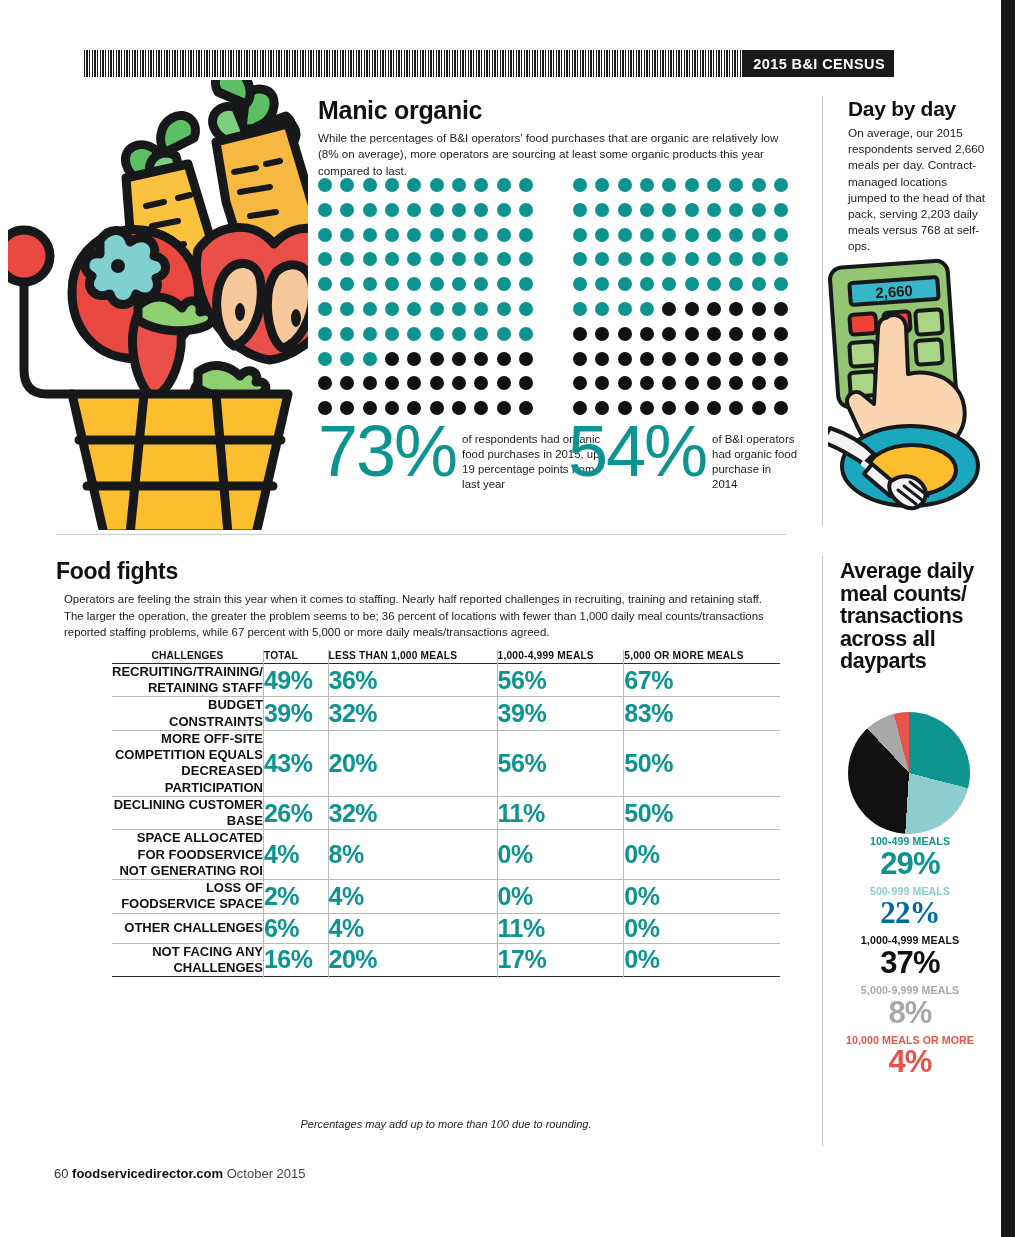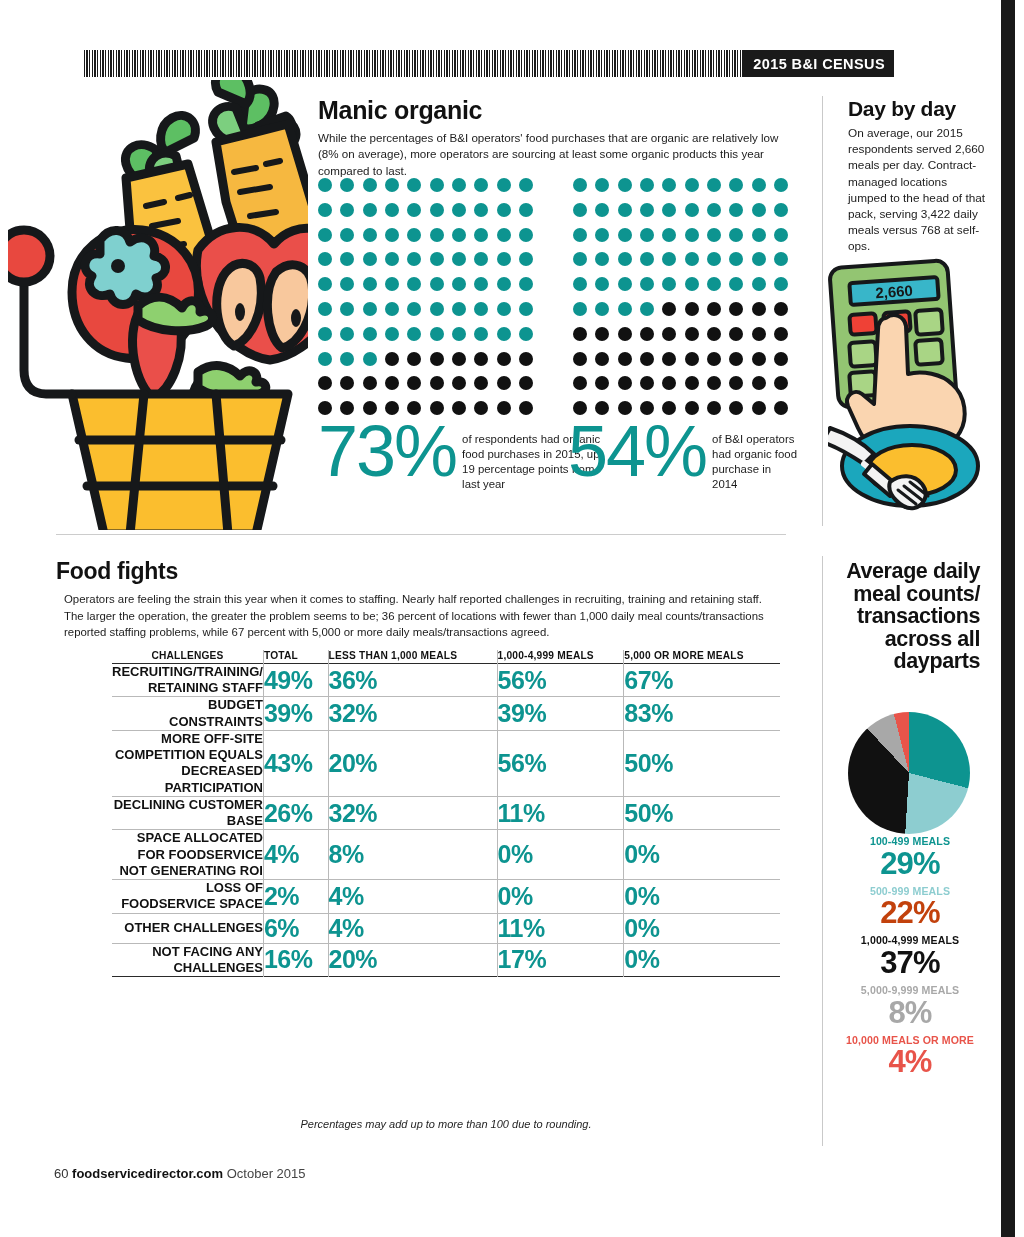--- a/index.html
+++ b/index.html
@@ -74,21 +74,21 @@
   .ftable tr.hdr{border-bottom:1.6px solid #2a2a2a;}
   .ftable tr.drow{border-bottom:1px solid #b9b9b9;}
   .ftable tr.drow:last-child{border-bottom:1.6px solid #2a2a2a;}
   .ftable td.sep, .ftable th.sep{border-left:1px solid #b9b9b9;}
   .tnote{position:absolute;left:112px;top:1118px;width:668px;text-align:center;
     font-size:11px;font-style:italic;color:#1f1f1f;}
 
   
   .pie-div{position:absolute;left:822px;top:556px;width:1px;height:590px;background:#c9c9c9;}
   .pie-head{position:absolute;left:840px;top:560px;width:140px;
-    font-size:21.5px;font-weight:bold;line-height:1.05;letter-spacing:-.4px;text-align:right;}
+    font-size:21.5px;font-weight:bold;line-height:1.05;letter-spacing:-.4px;}
   .pie-chart{position:absolute;left:848px;top:712px;width:122px;height:122px;border-radius:50%;}
   .legend{position:absolute;left:830px;top:836px;width:160px;text-align:center;}
   .leg{margin-bottom:7px;}
   .leg-lab{font-size:10.6px;font-weight:bold;letter-spacing:.1px;line-height:1.1;}
   .leg-val{font-size:31px;font-weight:bold;line-height:1.0;letter-spacing:-.8px;}
 
   
   .footer{position:absolute;left:54px;top:1166px;font-size:13px;color:#333;}
   .footer b{color:#111;}
   .footer .mo{color:#444;}
@@ -442,21 +442,21 @@
     </div>
     <div class="stat s2">
       <div class="bignum">54%</div>
       <div class="statcap">of B&amp;I operators had organic food purchase in 2014</div>
     </div>
   </div>
 
   <div class="sidebar-div"></div>
   <div class="dayby">
     <h3 class="h3">Day by day</h3>
-    <p class="sb-body">On average, our 2015 respondents served 2,660 meals per day. Contract-managed locations jumped to the head of that pack, serving 3,422 daily meals versus 768 at self-ops.</p>
+    <p class="sb-body">On average, our 2015 respondents served 2,660 meals per day. Contract-managed locations jumped to the head of that pack, serving 2,203 daily meals versus 768 at self-ops.</p>
   </div>
 
   <div class="calc-wrap">
     <svg viewBox="0 0 160 260" width="160" height="260" xmlns="http://www.w3.org/2000/svg">
       <g stroke="#16181a" stroke-width="4" stroke-linejoin="round">
 
         <rect x="6" y="6" width="118" height="140" rx="12" fill="#93c572" transform="rotate(-4 65 76)"></rect>
 
         <rect x="22" y="22" width="88" height="22" rx="3" fill="#38b6c9" transform="rotate(-4 66 33)"></rect>
         <text x="66" y="39" font-family="Liberation Sans, sans-serif" font-size="15" font-weight="bold" fill="#16181a" text-anchor="middle" stroke="none" transform="rotate(-4 66 33)" id="calc-display">2,660</text>
@@ -571,21 +571,21 @@
   <div class="pie-div"></div>
   <div class="pie-head">Average daily meal counts/ transactions across all dayparts</div>
   <div class="pie-chart" id="pie-chart" style="background: conic-gradient(rgb(13, 148, 144) 0deg, rgb(13, 148, 144) 104.4deg, rgb(141, 205, 208) 104.4deg, rgb(141, 205, 208) 183.6deg, rgb(17, 17, 17) 183.6deg, rgb(17, 17, 17) 316.8deg, rgb(168, 168, 168) 316.8deg, rgb(168, 168, 168) 345.6deg, rgb(232, 84, 74) 345.6deg, rgb(232, 84, 74) 360deg);"></div>
   <div class="legend" id="pie-legend">
       <div class="leg">
         <div class="leg-lab" style="color: rgb(13, 148, 144);">100-499 MEALS</div>
         <div class="leg-val" style="color: rgb(13, 148, 144);">29%</div>
       </div>
       <div class="leg">
         <div class="leg-lab" style="color: rgb(141, 205, 208);">500-999 MEALS</div>
-        <div class="leg-val" style="color: #c2410c;">22%</div>
+        <div class="leg-val" style="color: #0369a1; font-family: Liberation Serif, serif;">22%</div>
       </div>
       <div class="leg">
         <div class="leg-lab" style="color: rgb(17, 17, 17);">1,000-4,999 MEALS</div>
         <div class="leg-val" style="color: rgb(17, 17, 17);">37%</div>
       </div>
       <div class="leg">
         <div class="leg-lab" style="color: rgb(168, 168, 168);">5,000-9,999 MEALS</div>
         <div class="leg-val" style="color: rgb(168, 168, 168);">8%</div>
       </div>
       <div class="leg">

